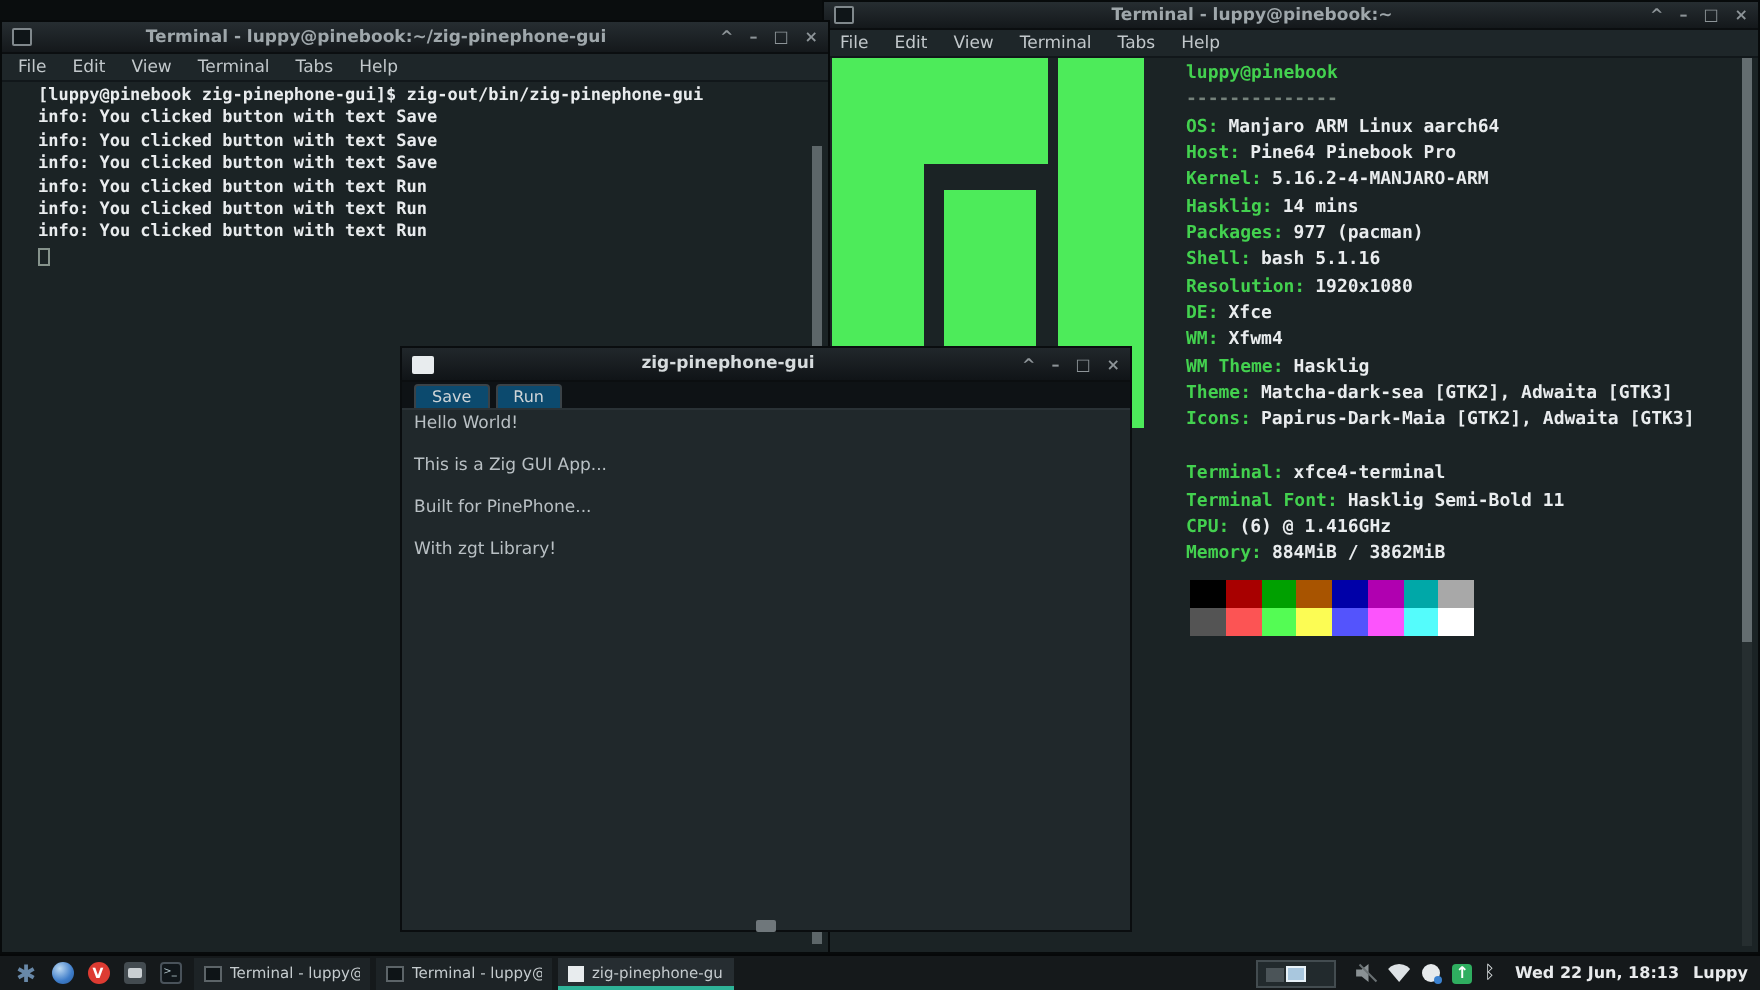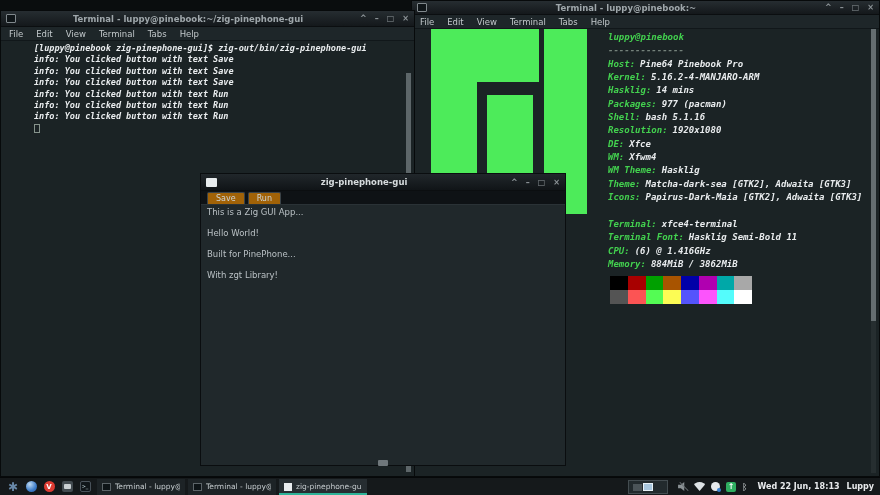--- a/index.html
+++ b/index.html
@@ -13,22 +13,22 @@
               background:linear-gradient(#262d31,#14181b); border-bottom:1px solid #0b0e10;justify-content:center; }
   .tb-title { flex:1; text-align:center; font-weight:bold; font-size:8.5px; color:#9fa7ab;
               white-space:nowrap; overflow:hidden; }
   .controls { display:flex; gap:8px; align-items:center; color:#8d9498; font-size:8px;
               font-weight:bold; }
   .controls span { line-height:9px; cursor:default; }
   .ico-term { width:10px; height:9px; background:#0f1518; border:1px solid #80888c;
               border-radius:1px; flex:0 0 auto; }
   .menubar { display:flex; align-items:center; gap:13px; padding:0 8px; height:14px;
              font-size:8.5px; color:#c2c8cb; background:#1e2629; border-bottom:1px solid #11171a; }
-  .tcontent { position:absolute; left:16px; right:1px; bottom:1px; background:#1b2325;
-              overflow:hidden; font-family:"DejaVu Sans Mono", monospace; font-weight:bold;font-style:italic; }
+  .tcontent { position:absolute; left:1px; right:1px; bottom:1px; background:#1b2325;
+              overflow:hidden; font-family:"DejaVu Sans Mono", monospace; font-weight:bold; }
 
   
   .right-term { left:411px; top:0; width:469px; height:477px; z-index:1; }
   .right-term .titlebar { height:14px; }
   .right-term .tcontent { top:28px; font-size:9px; line-height:13.35px; color:#e9ecee; }
   .logo { position:absolute; }
   .nf { position:absolute; left:180px; top:2px; white-space:nowrap; }
   .nf-line { min-height:13.35px; }
   .nf-green { color:#43d14f; }
   .nf-sep { color:#75827b; }
@@ -49,21 +49,21 @@
   .sb-l { position:absolute; right:2px; top:32px; bottom:3px; width:5px; background:#5d6669; }
 
   
   .app-win { left:200px; top:173px; width:366px; height:293px; z-index:3; background:#20282b;
              border:1px solid #0a0d0f; }
   .app-win .titlebar { height:17px; background:linear-gradient(#21272b,#101417); }
   .app-win .tb-title { color:#d6dbdd; }
   .app-ico { width:11px; height:9px; background:#e8ecee; border-radius:1px; flex:0 0 auto; }
   .toolbar { height:14px; background:#0e1215; display:flex; align-items:flex-end; gap:3px;
              padding-left:6px; border-bottom:1px solid #2a3236; }
-  .tbtn { background:#a16207; border:1px solid #3a4247; border-bottom:none; color:#ced4d7;
+  .tbtn { background:#0c4a6e; border:1px solid #3a4247; border-bottom:none; color:#ced4d7;
           font-size:8px; padding:1px 8px; border-radius:2px 2px 0 0; cursor:default; }
   .app-content { position:absolute; left:1px; right:1px; top:32px; bottom:7px; background:#20282b;
                  padding:1px 0 0 5px; color:#b9c0c4; font-size:8.5px; }
   .app-line { height:21px; }
   .grip { position:absolute; bottom:-1px; left:50%; margin-left:-5px; width:10px; height:6px;
           background:#6f777b; border-radius:1px; }
 
   
   .taskbar { position:absolute; left:0; bottom:0; width:880px; height:18px; background:#15191b;
              border-top:1px solid #060809; display:flex; align-items:center; padding:0 4px;
@@ -140,20 +140,21 @@
     <div class="tcontent">
 
       <div class="logo" style="left: 3px; top: 0px; width: 108px; height: 53px; background: rgb(77, 235, 90);"></div>
       <div class="logo" style="left: 3px; top: 0px; width: 46px; height: 185px; background: rgb(77, 235, 90);"></div>
       <div class="logo" style="left: 59px; top: 66px; width: 46px; height: 119px; background: rgb(77, 235, 90);"></div>
       <div class="logo" style="left: 116px; top: 0px; width: 43px; height: 185px; background: rgb(77, 235, 90);"></div>
 
       <div class="nf">
         <div class="nf-line nf-green">luppy@pinebook</div>
         <div class="nf-line nf-sep">--------------</div>
+        <div class="nf-line"><span class="nf-label">OS:</span><span class="nf-val">Manjaro ARM Linux aarch64</span></div>
         <div class="nf-line"><span class="nf-label">Host:</span><span class="nf-val">Pine64 Pinebook Pro</span></div>
         <div class="nf-line"><span class="nf-label">Kernel:</span><span class="nf-val">5.16.2-4-MANJARO-ARM</span></div>
         <div class="nf-line"><span class="nf-label">Hasklig:</span><span class="nf-val">14 mins</span></div>
         <div class="nf-line"><span class="nf-label">Packages:</span><span class="nf-val">977 (pacman)</span></div>
         <div class="nf-line"><span class="nf-label">Shell:</span><span class="nf-val">bash 5.1.16</span></div>
         <div class="nf-line"><span class="nf-label">Resolution:</span><span class="nf-val">1920x1080</span></div>
         <div class="nf-line"><span class="nf-label">DE:</span><span class="nf-val">Xfce</span></div>
         <div class="nf-line"><span class="nf-label">WM:</span><span class="nf-val">Xfwm4</span></div>
         <div class="nf-line"><span class="nf-label">WM Theme:</span><span class="nf-val">Hasklig</span></div>
         <div class="nf-line"><span class="nf-label">Theme:</span><span class="nf-val">Matcha-dark-sea [GTK2], Adwaita [GTK3]</span></div>
@@ -233,22 +234,22 @@
         <span>–</span>
         <span>□</span>
         <span>×</span>
       </span>
     </div>
     <div class="toolbar">
       <span class="tbtn">Save</span>
       <span class="tbtn">Run</span>
     </div>
     <div class="app-content">
+      <div class="app-line">Hello World!</div>
       <div class="app-line">This is a Zig GUI App...</div>
-      <div class="app-line">Hello World!</div>
       <div class="app-line">Built for PinePhone...</div>
       <div class="app-line">With zgt Library!</div>
     </div>
     <div class="grip"></div>
   </div>
 
   <div class="taskbar">
     <span class="launch">
         <span class="asterisk">✱</span>
       </span>

